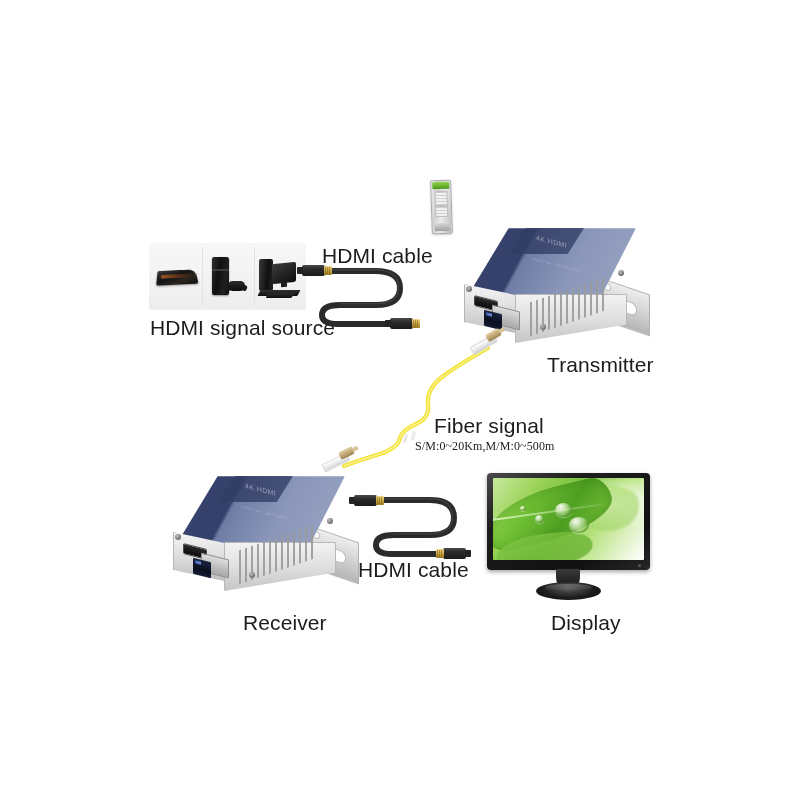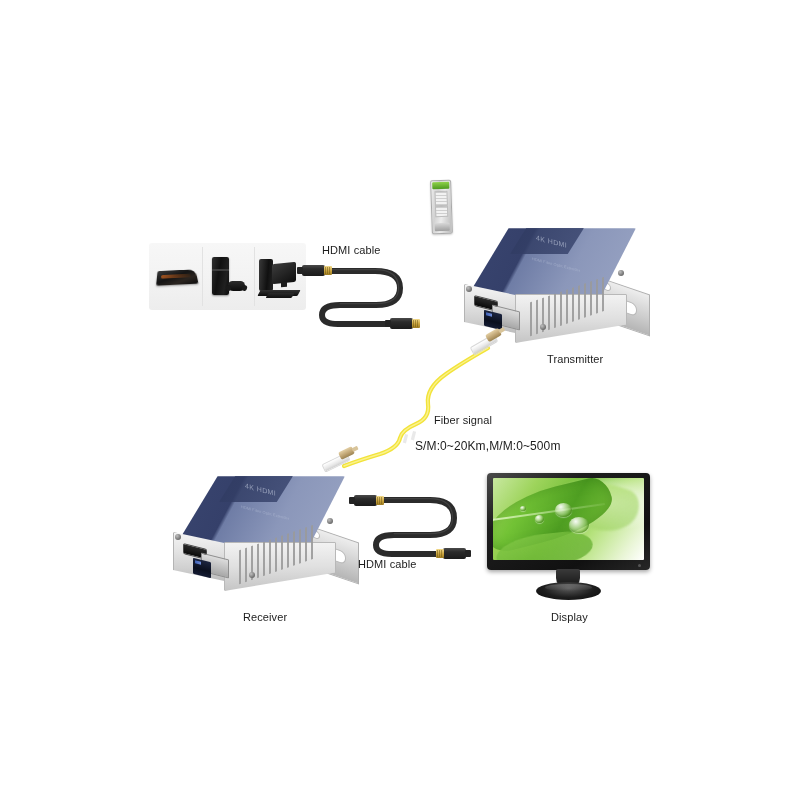--- a/index.html
+++ b/index.html
@@ -17,21 +17,21 @@
     color: #1a1a1a;
   }
 
   .label {
     position: absolute;
     font-family: "Liberation Sans", sans-serif;
     color: #1c1c1c;
     white-space: nowrap;
     letter-spacing: 0.1px;
   }
-  .label-lg { font-size: 11px; }
+  .label-lg { font-size: 21px; }
   .label-md { font-size: 16px; }
   .label-sm { font-size: 12px; }
 
   
   #source-panel {
     position: absolute;
     left: 149px; top: 243px;
     width: 157px; height: 67px;
     background: linear-gradient(180deg,#f7f7f7 0%,#f2f2f2 60%,#ededed 100%);
     border-radius: 3px;
@@ -367,20 +367,21 @@
     <div class="divider" style="left:105px;"></div>
     <div class="bluray"></div>
     <div class="console-body"></div>
     <div class="console-pad"></div>
     <div class="pc-tower"></div>
     <div class="pc-monitor"></div>
     <div class="pc-base"></div>
     <div class="pc-kbd"></div>
   </div>
 
+  <div class="label label-lg" style="left:150px; top:316px;">HDMI signal source</div>
 
   <div class="label label-lg" style="left:322px; top:244px;">HDMI cable</div>
 
   <svg class="hdmi-wrap" style="left:300px; top:262px; width:135px; height:75px;" viewBox="0 0 135 75">
     <path d="M 20 9 L 75 9 Q 100 9 100 26 Q 100 43 76 43 L 40 43 Q 22 43 22 53 Q 22 62 38 62 L 92 62" fill="none" stroke="#2b2b2b" stroke-width="6" stroke-linecap="round"></path>
     <path d="M 20 7.6 L 75 7.6 Q 98.6 7.6 98.6 26 Q 98.6 41.6 76 41.6 L 40 41.6" fill="none" stroke="#4a4a4a" stroke-width="1.1" stroke-linecap="round" opacity=".7"></path>
   </svg>
 
   <div class="plug flip" style="left:302px; top:265px;">
     <div class="gold"></div>
@@ -445,21 +446,21 @@
     <rect x="92" y="101" width="3.2" height="9" fill="#e9e9e9" transform="rotate(14 93 105)"></rect>
   </svg>
 
   <div class="fiber-boot" style="left:470px; top:340px; transform: rotate(-30deg);"></div>
   <div class="lc-conn" style="left:486px; top:331px; transform: rotate(-30deg);"></div>
 
   <div class="fiber-boot" style="left:322px; top:458px; transform: rotate(-26deg);"></div>
   <div class="lc-conn" style="left:339px; top:449px; transform: rotate(-26deg);"></div>
 
   <div class="label label-lg" style="left:434px; top:414px;">Fiber signal</div>
-  <div class="label label-sm" style="left:415px; top:439px;">S/M:0~20Km,M/M:0~500m</div>
+  <div class="label label-sm" style="left:415px; top:439px;font-family:Liberation Serif, serif;">S/M:0~20Km,M/M:0~500m</div>
 
   <div class="box" id="receiver-box" style="left:167px; top:476px; width:185px; height:125px;">
 
     <div class="mount-ear" style="left:142px; top:58px; width:48px; height:40px; transform:skewY(19deg);">
       <div class="slot" style="left:10px; top:13px; width:24px; height:11px;"></div>
       <div class="slot" style="left:2px; top:2px; width:6px; height:6px; border-radius:50%;"></div>
       <div class="slot" style="left:2px; top:30px; width:6px; height:6px; border-radius:50%;"></div>
     </div>
 
     <div class="top-blue" style="left:6px; top:0; width:172px; height:74px;

